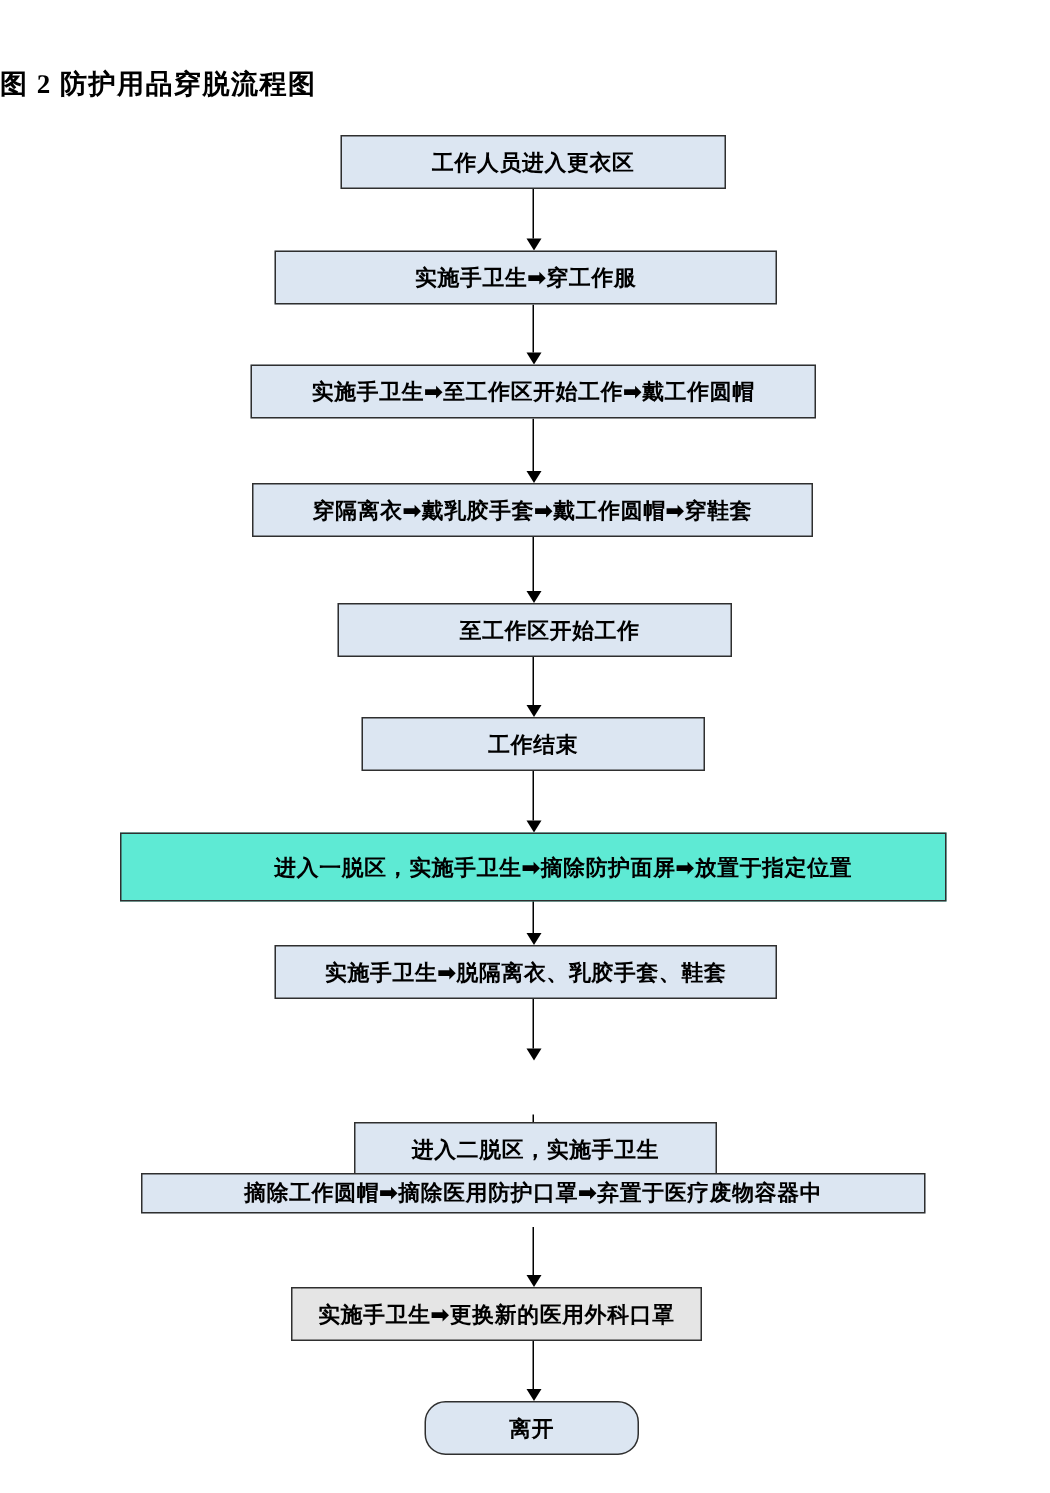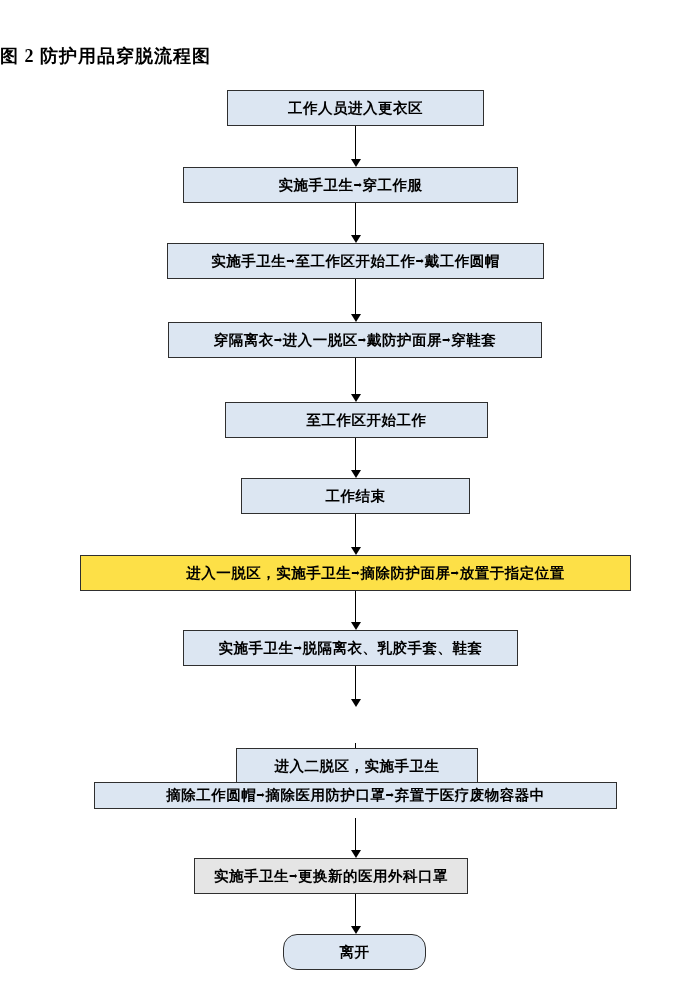--- a/index.html
+++ b/index.html
@@ -36,21 +36,21 @@
     box-sizing: border-box;
     background: #dce6f2;
     border: 1px solid #2f2f2f;
     display: flex;
     align-items: center;
     justify-content: center;
     font-size: 14.5px;
     font-weight: bold;
     letter-spacing: 0.5px;
     white-space: nowrap;
-    font-family: Liberation Mono, monospace;
+    font-family: Liberation Sans, sans-serif;
     text-align: right;
   }
   .arrow {
     position: absolute;
     width: 0;
   }
   .arrow .shaft {
     position: absolute;
     left: 0;
     top: 0;
@@ -119,29 +119,29 @@
     <div class="node" style="left: 227px; top: 90px; width: 257px; height: 36px; background: rgb(220, 230, 242); border-color: rgb(47, 47, 47);">
       <span>工作人员进入更衣区</span>
     </div>
     <div class="node" style="left: 183px; top: 167px; width: 335px; height: 36px; background: rgb(220, 230, 242); border-color: rgb(47, 47, 47);">
       <span>实施手卫生➡穿工作服</span>
     </div>
     <div class="node" style="left: 167px; top: 243px; width: 377px; height: 36px; background: rgb(220, 230, 242); border-color: rgb(47, 47, 47);">
       <span>实施手卫生➡至工作区开始工作➡戴工作圆帽</span>
     </div>
     <div class="node" style="left: 168px; top: 322px; width: 374px; height: 36px; background: rgb(220, 230, 242); border-color: rgb(47, 47, 47);">
-      <span>穿隔离衣➡进入一脱区➡戴防护面屏➡穿鞋套</span>
+      <span>穿隔离衣➡戴乳胶手套➡戴工作圆帽➡穿鞋套</span>
     </div>
     <div class="node" style="left: 225px; top: 402px; width: 263px; height: 36px; background: rgb(220, 230, 242); border-color: rgb(47, 47, 47); padding-left: 20px;">
       <span>至工作区开始工作</span>
     </div>
     <div class="node" style="left: 241px; top: 478px; width: 229px; height: 36px; background: rgb(220, 230, 242); border-color: rgb(47, 47, 47);">
       <span>工作结束</span>
     </div>
-    <div class="node" style="left: 80px; top: 555px; width: 551px; height: 36px; background: #fde047; border-color: rgb(47, 47, 47); padding-left: 40px;">
+    <div class="node" style="left: 80px; top: 555px; width: 551px; height: 46px; background: #5eead4; border-color: rgb(47, 47, 47); padding-left: 40px;">
       <span>进入一脱区，实施手卫生➡摘除防护面屏➡放置于指定位置</span>
     </div>
     <div class="node" style="left: 183px; top: 630px; width: 335px; height: 36px; background: rgb(220, 230, 242); border-color: rgb(47, 47, 47);">
       <span>实施手卫生➡脱隔离衣、乳胶手套、鞋套</span>
     </div>
     <div class="node" style="left: 236px; top: 707px; width: 242px; height: 36px; background: rgb(220, 230, 242); border-color: rgb(47, 47, 47); margin-top: 41px;">
       <span>进入二脱区，实施手卫生</span>
     </div>
     <div class="node" style="left: 94px; top: 782px; width: 523px; height: 27px; background: rgb(220, 230, 242); border-color: rgb(47, 47, 47);">
       <span>摘除工作圆帽➡摘除医用防护口罩➡弃置于医疗废物容器中</span>

